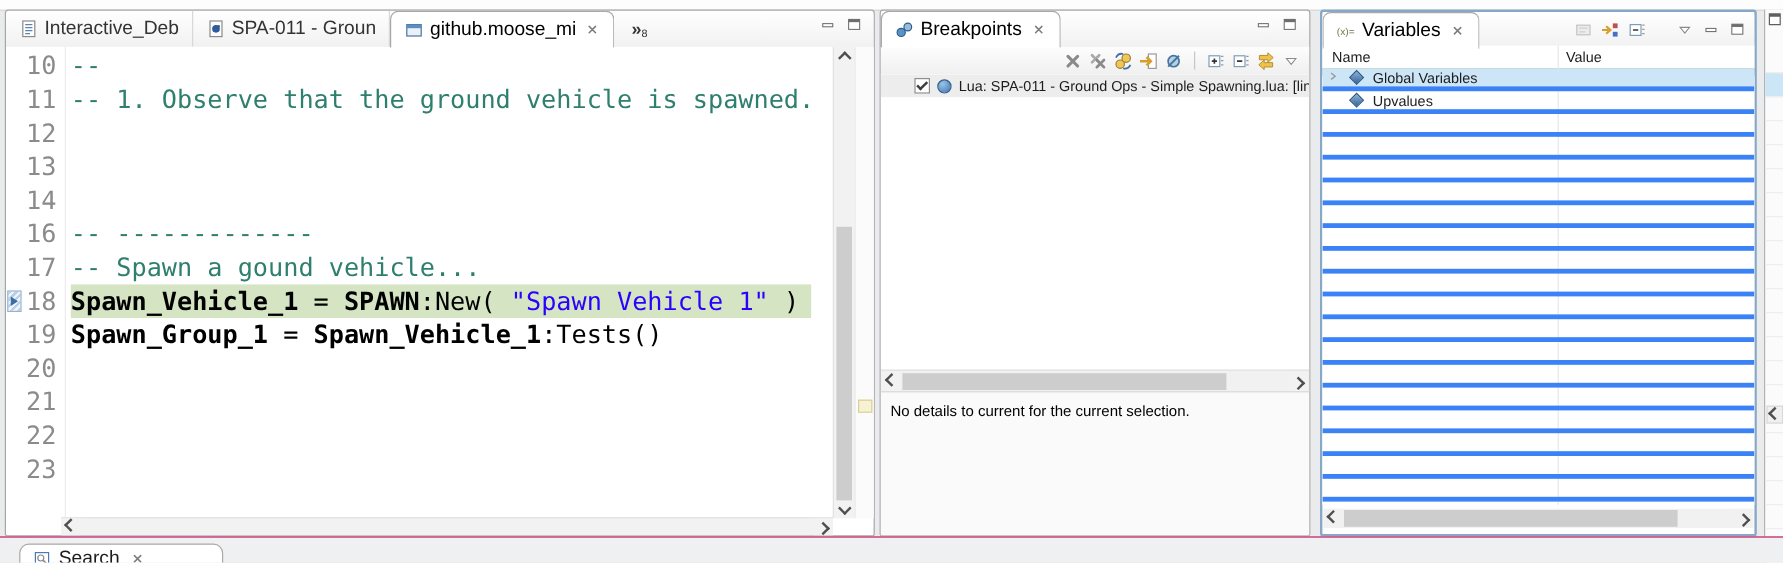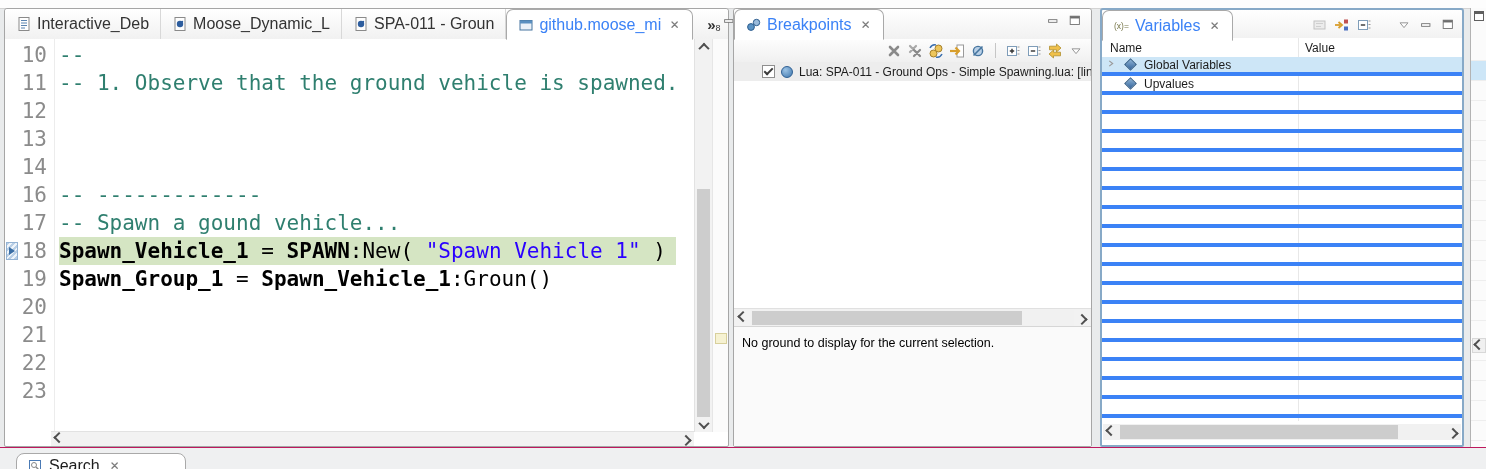--- a/index.html
+++ b/index.html
@@ -12,21 +12,21 @@
   .bp-part{left:733px;top:8px;width:359px;height:439px;}
   .vars-part{left:1100px;top:8px;width:364px;height:439px;border:2px solid #87a9c7;}
 
   
   .tabbar{position:absolute;left:0;top:0;right:0;height:30px;display:flex;align-items:stretch;
           background:linear-gradient(#ffffff,#f1f1f1);border-bottom:1px solid #c9c9c9;border-radius:3px 3px 0 0;}
   .tabs{display:flex;align-items:stretch;}
   .tab{display:flex;align-items:center;gap:5px;padding:0 11px;white-space:nowrap;position:relative;color:#333;}
   .tab:not(.active){border-right:1px solid #d8d8d8;}
   .tab.active{background:#fff;border:1px solid #a9a9a9;border-bottom:1px solid #fff;border-radius:7px 7px 0 0;
-              margin-bottom:-1px;z-index:3;color:#3b82f6;justify-content:center;}
+              margin-bottom:-1px;z-index:3;color:#000000;justify-content:center;}
   .tab-label{font-size:16px;}
   .tab-close{margin-left:3px;display:inline-flex;}
   .spacer{flex:1;}
   .part-buttons{display:flex;align-items:flex-start;gap:6px;padding:4px 8px 0 0;}
   .tab-chevron{display:flex;align-items:center;margin-left:14px;color:#333;}
   .chevmark{font-size:15px;font-weight:bold;line-height:1;}
   .chevnum{font-size:9px;margin-top:8px;}
 
   .tbi{display:inline-flex;width:16px;height:16px;align-items:center;justify-content:center;flex:none;}
   .tsep{display:inline-block;width:1px;height:15px;background:#c6c6c6;margin:0 4px;}
@@ -139,30 +139,20 @@
             <span class="tab-label">Interactive_Deb</span>
           </div>
           <div class="tab">
             <span class="tbi">
               <svg width="16" height="16" viewBox="0 0 16 16">
                 <rect x="3" y="1.5" width="10" height="13" fill="#fdfdfd" stroke="#8a8a8a"></rect>
                 <circle cx="8" cy="8" r="3.2" fill="#2d5d9e"></circle>
                 <circle cx="10.2" cy="5.8" r="1" fill="#2d5d9e"></circle>
               </svg>
             </span>
-            <span class="tab-label">Moose_Dynamic_L</span>
-          </div>
-          <div class="tab">
-            <span class="tbi">
-              <svg width="16" height="16" viewBox="0 0 16 16">
-                <rect x="3" y="1.5" width="10" height="13" fill="#fdfdfd" stroke="#8a8a8a"></rect>
-                <circle cx="8" cy="8" r="3.2" fill="#2d5d9e"></circle>
-                <circle cx="10.2" cy="5.8" r="1" fill="#2d5d9e"></circle>
-              </svg>
-            </span>
             <span class="tab-label">SPA-011 - Groun</span>
           </div>
           <div class="tab active">
             <span class="tbi">
               <svg width="16" height="16" viewBox="0 0 16 16">
                 <rect x="2" y="3.5" width="12" height="9.5" fill="#eaf1f8" stroke="#46759f"></rect>
                 <rect x="2" y="3.5" width="12" height="3" fill="#5a8fc0"></rect>
               </svg>
             </span>
             <span class="tab-label">github.moose_mi</span>
@@ -195,21 +185,21 @@
     <div class="editor-body">
       <div class="code" id="codeArea">
           <div class="cline"><span class="lnum">10</span><span class="ltext"><span class="seg comment">--</span></span></div>
           <div class="cline"><span class="lnum">11</span><span class="ltext"><span class="seg comment">-- 1. Observe that the ground vehicle is spawned.</span></span></div>
           <div class="cline"><span class="lnum">12</span><span class="ltext"></span></div>
           <div class="cline"><span class="lnum">13</span><span class="ltext"></span></div>
           <div class="cline"><span class="lnum">14</span><span class="ltext"></span></div>
           <div class="cline"><span class="lnum">16</span><span class="ltext"><span class="seg comment">-- -------------</span></span></div>
           <div class="cline"><span class="lnum">17</span><span class="ltext"><span class="seg comment">-- Spawn a gound vehicle...</span></span></div>
           <div class="cline"><span class="iptr"></span><span class="lnum">18</span><span class="ltext hl"><span class="seg global">Spawn_Vehicle_1</span><span class="seg plain"> = </span><span class="seg global">SPAWN</span><span class="seg plain">:New( </span><span class="seg string">"Spawn Vehicle 1"</span><span class="seg plain"> )</span></span></div>
-          <div class="cline"><span class="lnum">19</span><span class="ltext"><span class="seg global">Spawn_Group_1</span><span class="seg plain"> = </span><span class="seg global">Spawn_Vehicle_1</span><span class="seg plain">:Groun()</span></span></div>
+          <div class="cline"><span class="lnum">19</span><span class="ltext"><span class="seg global">Spawn_Group_1</span><span class="seg plain"> = </span><span class="seg global">Spawn_Vehicle_1</span><span class="seg plain">:Tests()</span></span></div>
           <div class="cline"><span class="lnum">20</span><span class="ltext"></span></div>
           <div class="cline"><span class="lnum">21</span><span class="ltext"></span></div>
           <div class="cline"><span class="lnum">22</span><span class="ltext"></span></div>
           <div class="cline"><span class="lnum">23</span><span class="ltext"></span></div>
         </div>
       <div class="vscroll">
         <span class="sbtn up">
             <i class="chev cu"></i>
           </span>
         <span class="thumb"></span>
@@ -335,21 +325,21 @@
     <div class="bphscroll">
       <span class="sbtn lefts">
           <i class="chev cl"></i>
         </span>
       <span class="thumb"></span>
       <span class="sbtn rights">
           <i class="chev cr"></i>
         </span>
     </div>
     <div class="bpdetails">
-      <span>No ground to display for the current selection.</span>
+      <span>No details to current for the current selection.</span>
     </div>
   </section>
 
   <section class="part vars-part">
     <div class="tabbar">
       <div class="tabs">
         <div class="tab active">
           <span class="tbi">
               <svg width="18" height="16" viewBox="0 0 16 16">
                 <text x="0" y="11" font-size="8.5" fill="#77774a" font-family="Liberation Sans,sans-serif">(x)=</text>

